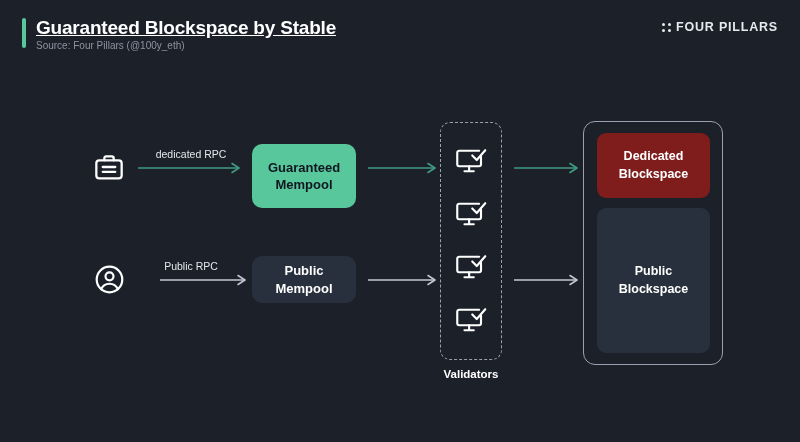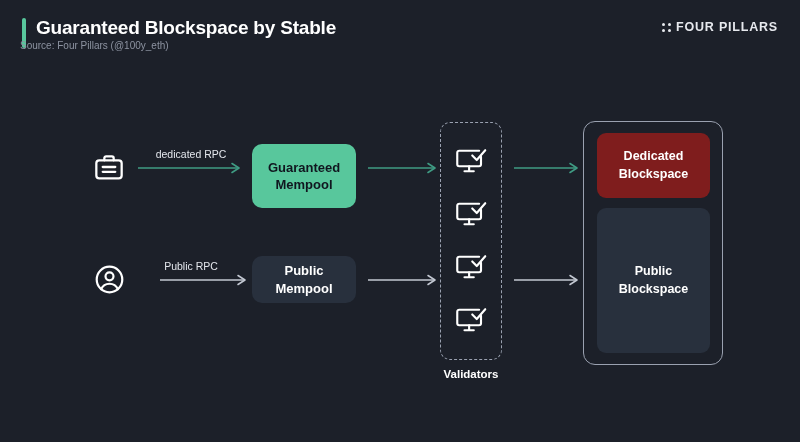--- a/index.html
+++ b/index.html
@@ -19,24 +19,24 @@
   
   .header { position: absolute; left: 0; top: 0; width: 800px; height: 68px; }
   .title-accent {
     position: absolute; left: 22px; top: 18px;
     width: 4px; height: 30px; border-radius: 2px;
     background: #58c79c;
   }
   .title {
     position: absolute; left: 36px; top: 17px;
     font-size: 19px; font-weight: bold; color: #ffffff;
-    letter-spacing: -0.2px; white-space: nowrap;
+    letter-spacing: -0.2px; white-space: nowrap; text-decoration: underline;
   }
   .subtitle {
-    position: absolute; left: 20px; top: 40px;
+    position: absolute; left: 36px; top: 40px;
     font-size: 10px; color: #8d93a1; white-space: nowrap;
   }
   .brand {
     position: absolute; right: 22px; top: 20px;
     display: flex; align-items: center; gap: 5px;
   }
   .brand-dots {
     display: grid;
     grid-template-columns: 3px 3px;
     grid-template-rows: 3px 3px;

